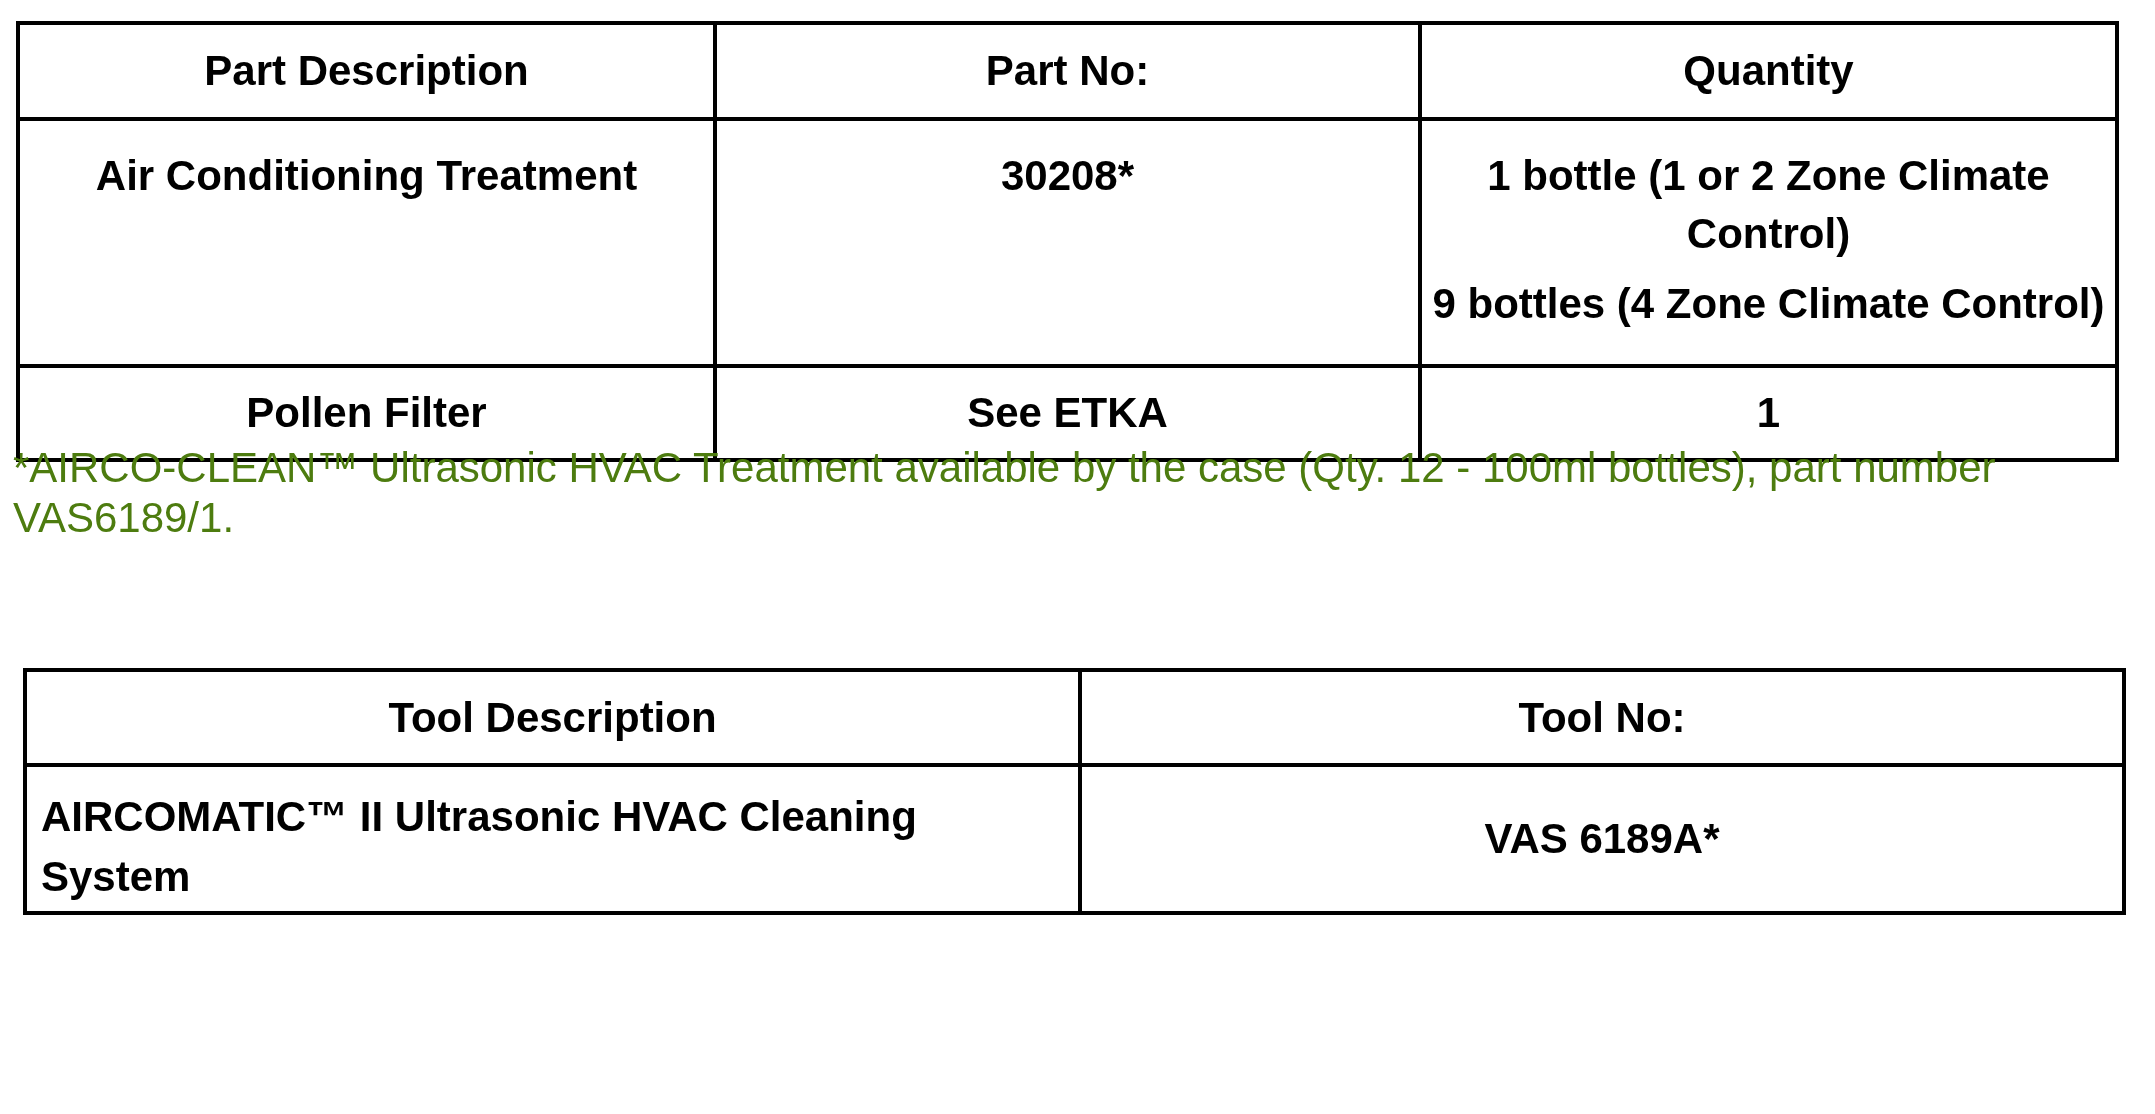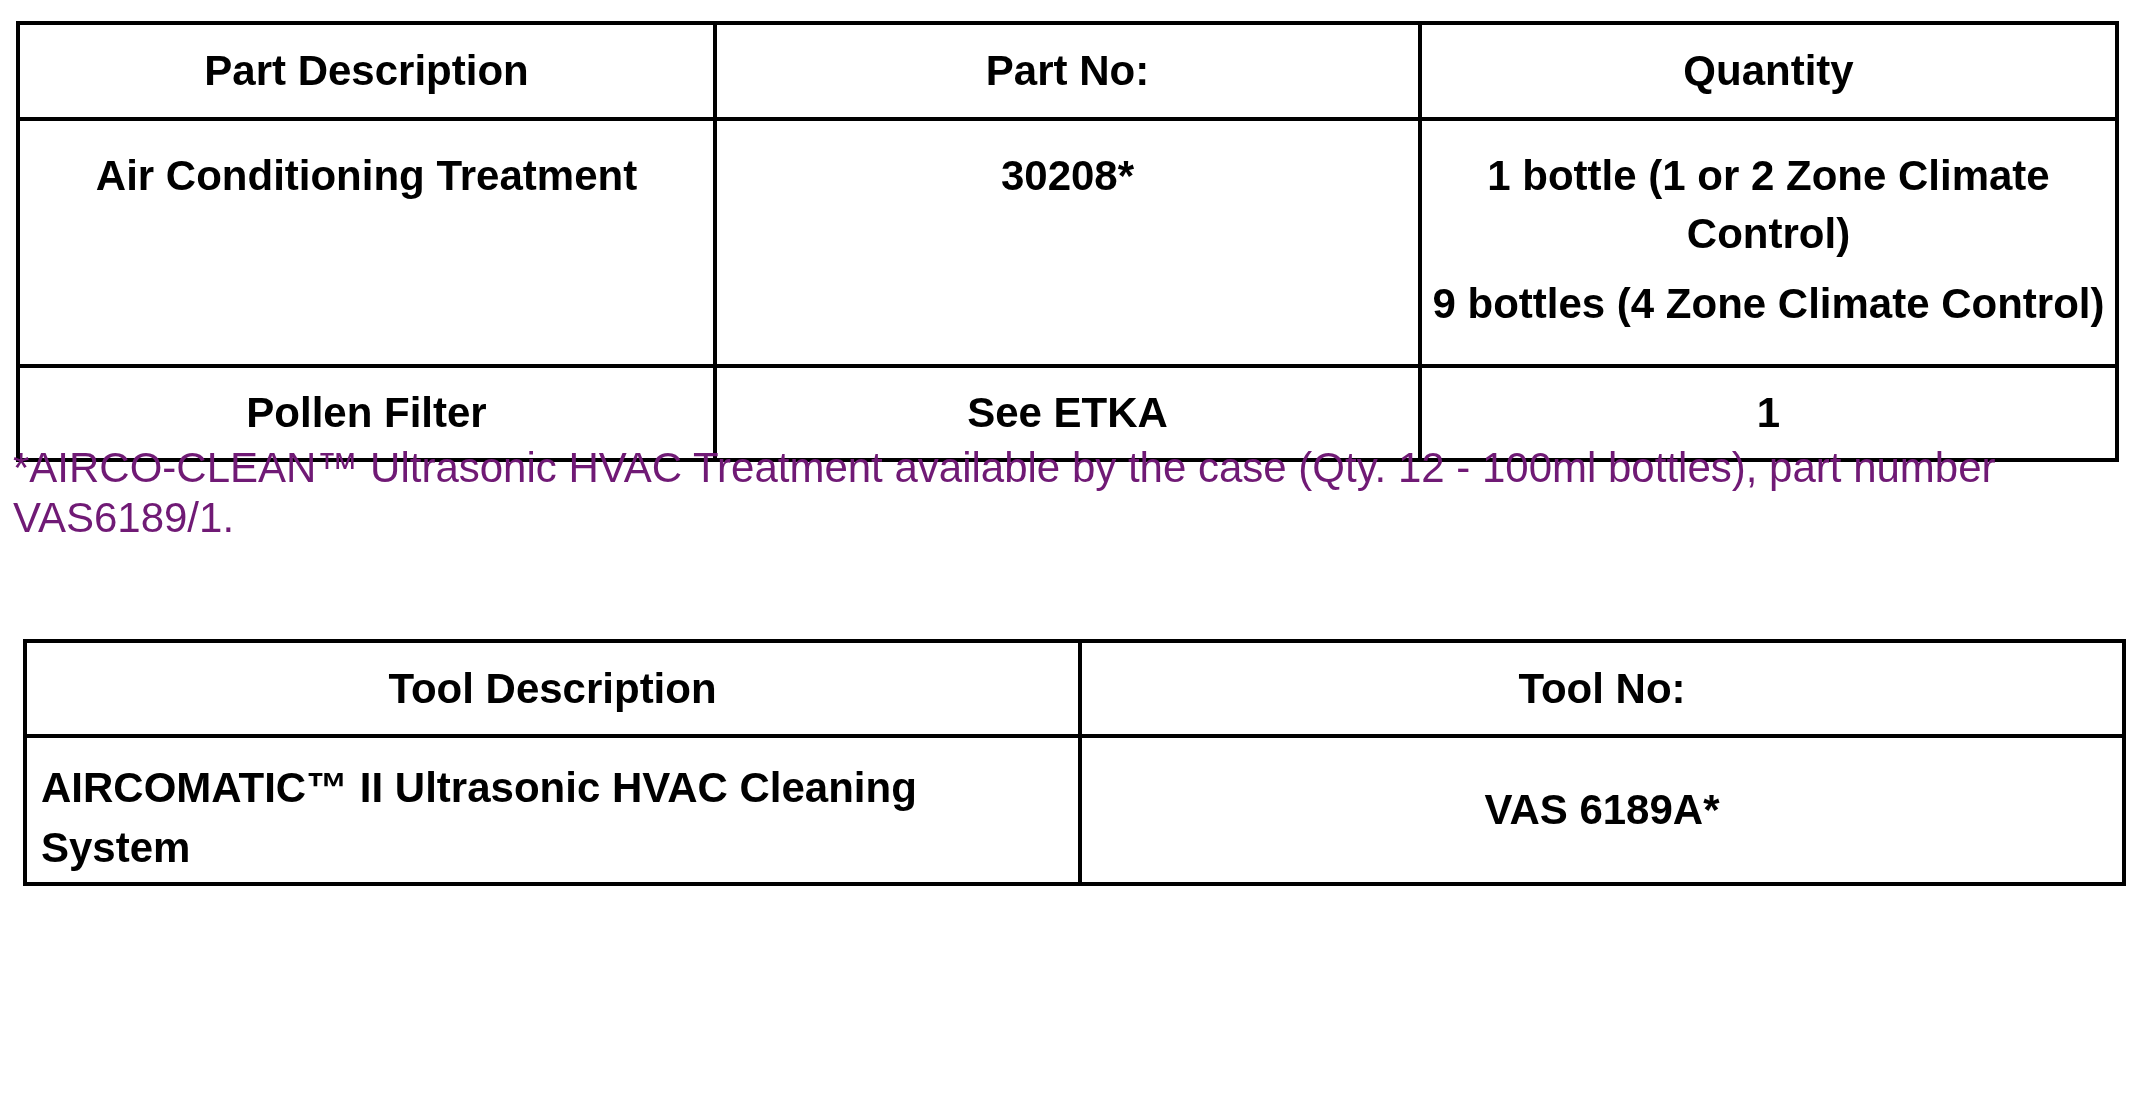--- a/index.html
+++ b/index.html
@@ -32,26 +32,26 @@
   .parts-table tr.r2 td { height: 90px; vertical-align: middle; }
   .qty-p1 { max-width: 650px; margin: 0 auto; }
   .qty-p2 { margin-top: 12px; }
   
   .footnote {
     position: absolute;
     margin: 0;
     font-size: 42px;
     font-weight: normal;
     line-height: 50px;
-    color: #701a75;
+    color: #4d7c0f;
   }
   .parts-footnote { left: 13px; top: 443px; max-width: 2110px; }
   .tools-footnote { left: 13px; top: 1053px; max-width: 2135px; }
   
-  .tools-table { left: 23px; top: 639px; width: 2099px; padding-left: 8px; }
+  .tools-table { left: 23px; top: 668px; width: 2099px; padding-left: 8px; }
   .tools-table tr.hdr th { height: 91px; vertical-align: middle; }
   .tools-table tr.tr1 td { height: 144px; }
   .tools-table tr.tr2 td { height: 145px; }
   .tools-table td { vertical-align: middle; }
   .tool-desc { text-align: left; padding-left: 14px; line-height: 60px; }
   .tool-desc .desc-text { display: block; max-width: 960px; margin-top: 16px; }
 </style>
 </head>
 <body>
 

